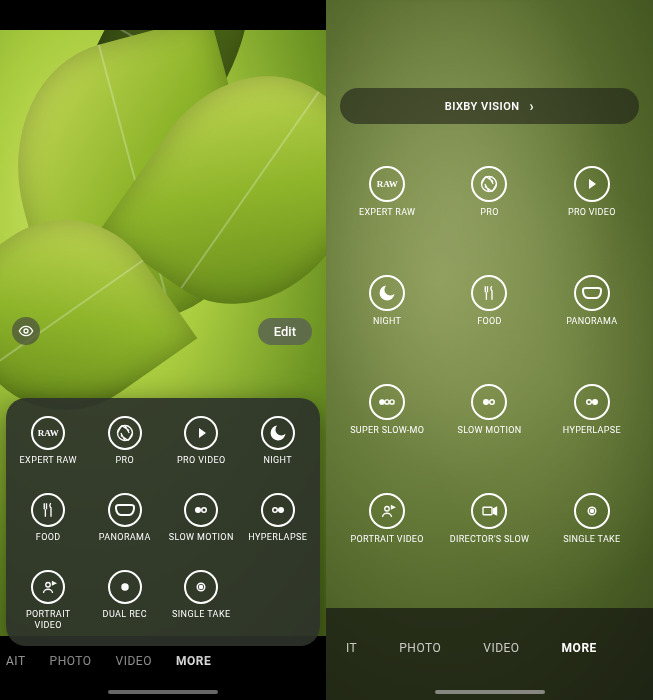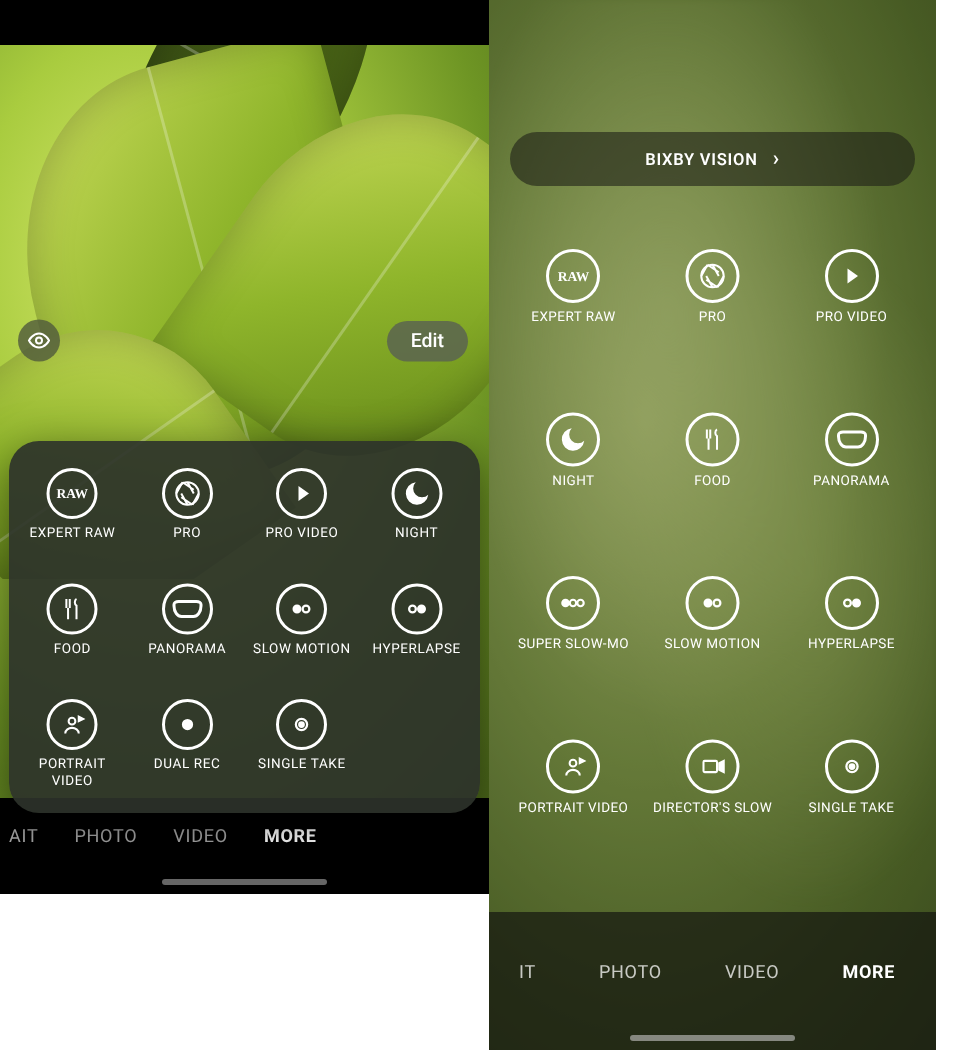--- a/index.html
+++ b/index.html
@@ -8,21 +8,21 @@
     height: 700px;
     display: flex;
     font-family: -apple-system, BlinkMacSystemFont, "Segoe UI", Roboto, Arial, sans-serif;
     background: #fff;
     overflow: hidden;
   }
 
   
   .left {
     width: 326px;
-    height: 596px;
+    height: 700px;
     position: relative;
     background:
       radial-gradient(120% 90% at 30% 30%, #d6e86e 0%, #a9cc3f 30%, #6e9524 60%, #3b5215 100%);
     overflow: hidden;
   }
   .left .black-top {
     position: absolute; top: 0; left: 0; right: 0; height: 30px;
     background: #000;
   }
   .left .leaves {
@@ -84,21 +84,21 @@
   }
   .left .black-bottom .tab-item { opacity:.65; }
   .left .black-bottom .tab-item.active { opacity:1; font-weight:700; }
   .left .home-ind {
     position:absolute; bottom:6px; left:50%; transform:translateX(-50%);
     width:110px; height:4px; border-radius:3px; background:#666;
   }
 
   
   .right {
-    width: 298px; height:700px; position:relative; overflow:hidden;
+    width: 327px; height:700px; position:relative; overflow:hidden;
     background:
       radial-gradient(140% 110% at 35% 40%,#c9dc7d 0%,#8ca84b 30%,#5f7a2b 55%,#3e511e 80%);
     filter:none;
   }
   .right::before {
     content:""; position:absolute; inset:0;
     background:inherit;
   }
   .right .blur { position:absolute; inset:0;
     background:

